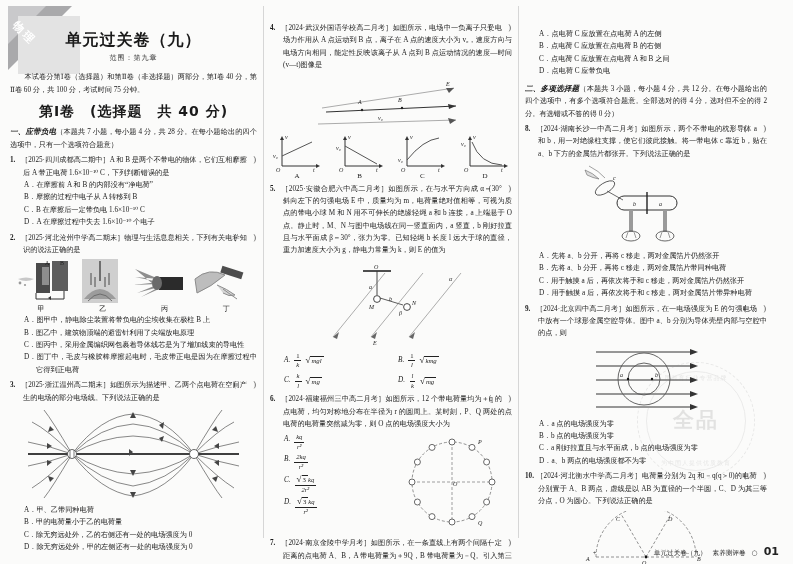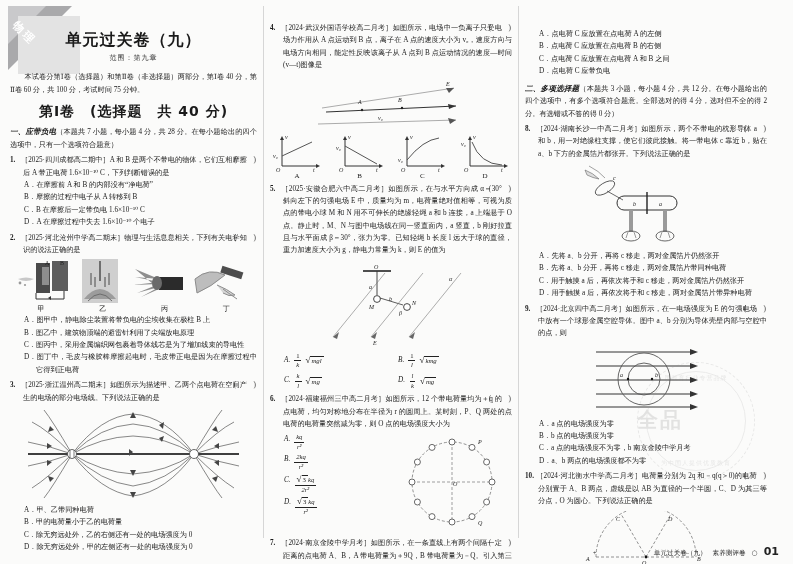--- a/index.html
+++ b/index.html
@@ -132,21 +132,21 @@
   .watermark{
     position:absolute;right:18px;bottom:58px;
     width:118px;height:118px;
     opacity:.17;pointer-events:none;
   }
   .watermark .ring{
     position:absolute;inset:0;border:1.5px dashed #8a8a8a;border-radius:50%;
   }
   .watermark .ring2{position:absolute;inset:9px;border:1px solid #9a9a9a;border-radius:50%;}
   .watermark .brand{
-    position:absolute;left:0;right:0;top:44px;
+    position:absolute;left:0;right:0;top:44px;text-align:center;
     font-size:21px;font-weight:bold;color:#6d6d6d;letter-spacing:2px;
     font-family:"DejaVu Sans","Liberation Sans",sans-serif;
   }
   .watermark .arc{
     position:absolute;left:0;right:0;top:12px;text-align:center;
     font-size:6px;color:#7b7b7b;letter-spacing:1px;
   }
   .watermark .arcb{
     position:absolute;left:0;right:0;bottom:12px;text-align:center;
     font-size:6px;color:#7b7b7b;letter-spacing:1px;
@@ -622,21 +622,21 @@
             <circle cx="78" cy="35" r="26" fill="none" stroke="#555" stroke-width="0.9"></circle>
             <circle cx="78" cy="35" r="16" fill="none" stroke="#555" stroke-width="0.9"></circle>
             <circle cx="62" cy="35" r="1.2" fill="#111"></circle>
             <circle cx="86" cy="35" r="1.2" fill="#111"></circle>
             <text class="t" x="54" y="33">a</text>
             <text class="t" x="89" y="33">b</text>
           </svg>
         </div>
         <div class="opt">A．a 点的电场强度为零</div>
         <div class="opt">B．b 点的电场强度为零</div>
-        <div class="opt">C．a 点的电场强度不为零，b 南京金陵中学月考</div>
+        <div class="opt">C．a 刚好拉直且与水平面成，b 点的电场强度为零</div>
         <div class="opt">D．a、b 两点的电场强度都不为零</div>
       </div>
 
       <div class="q">
         <div class="qline">
           <span class="paren">(　　)</span>
           <span class="qnum">10.</span><span>［2024·河北衡水中学高二月考］</span><span>电荷量分别为 2q 和－q(q＞0)的电荷分别置于 A、B 两点，虚线是以 AB 为直径的一个半圆，C、D 为其三等分点，O 为圆心。下列说法正确的是</span>
         </div>
         <div class="fig">
           <svg width="140" height="56" viewBox="0 0 140 56">

